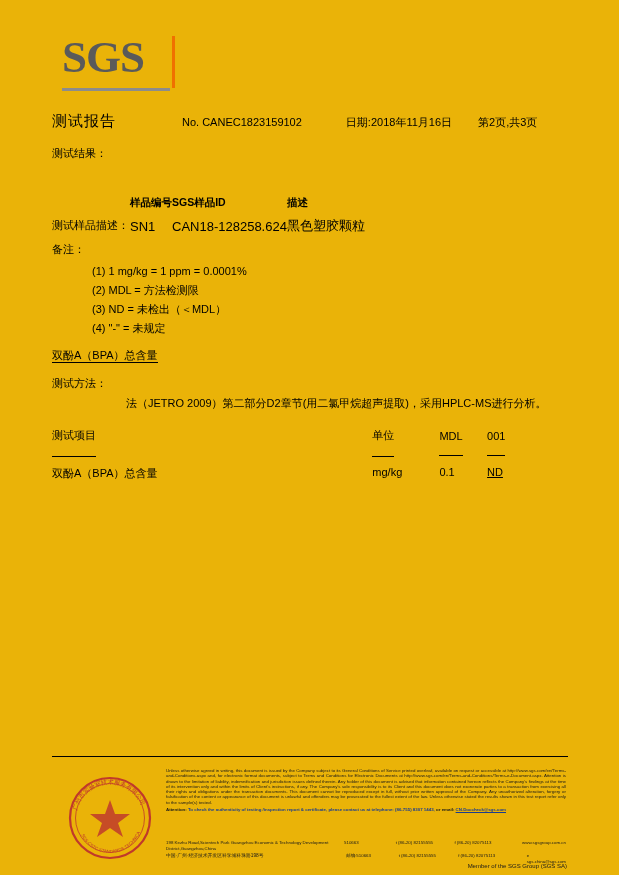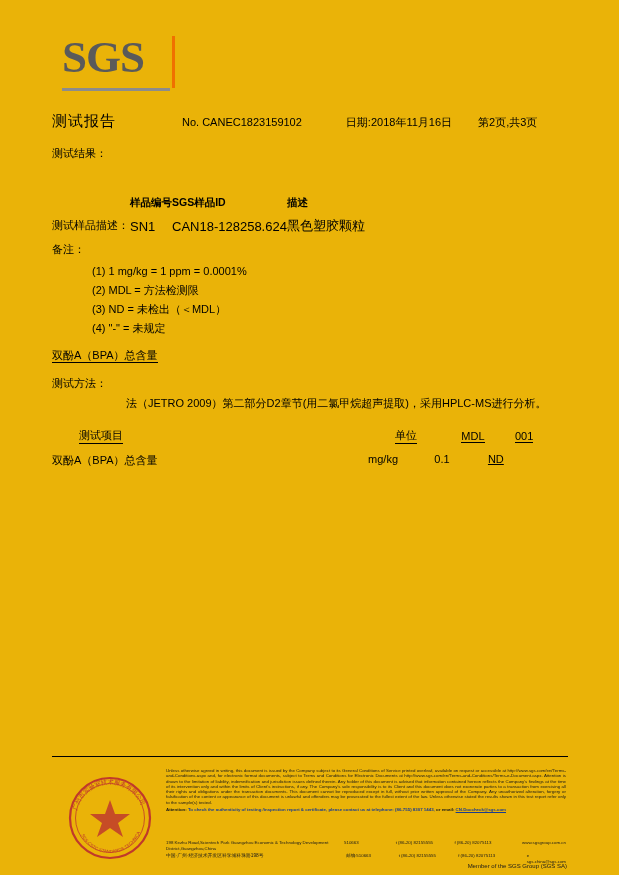--- a/index.html
+++ b/index.html
@@ -129,23 +129,22 @@
   }
   .rt th {
     font-weight: normal;
     text-align: left;
     padding: 0 0 3px 0;
   }
   .rt th span,
   .rt th em {
     display: inline-block;
     border-bottom: 1px solid #000;
-    padding-bottom: 0;
+    padding-bottom: 13px;
     font-style: normal;
-    margin-left: 27px;
   }
   .rt td {
     padding: 6px 0 0 0;
     vertical-align: top;
   }
   .c-item  { width: 296px; }
   .c-unit  { width: 62px; }
   .c-mdl   { width: 44px; }
   .c-val   { width: 60px; text-decoration: underline; }
 

